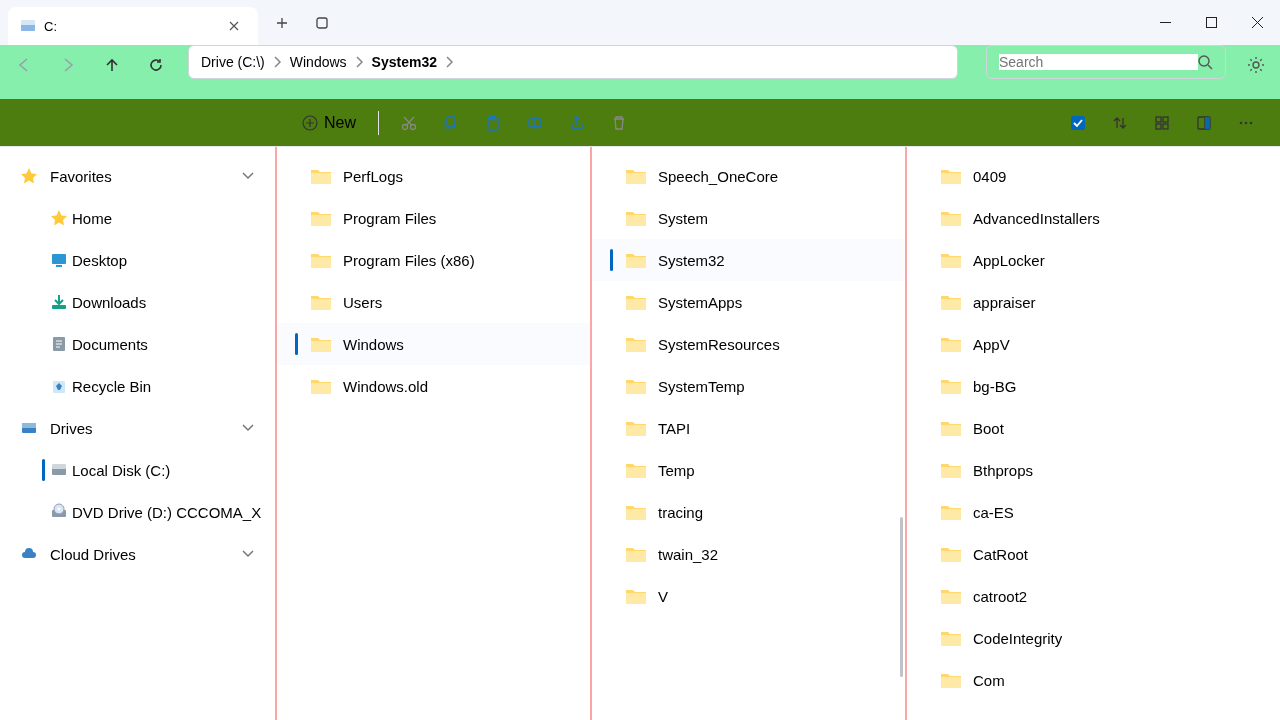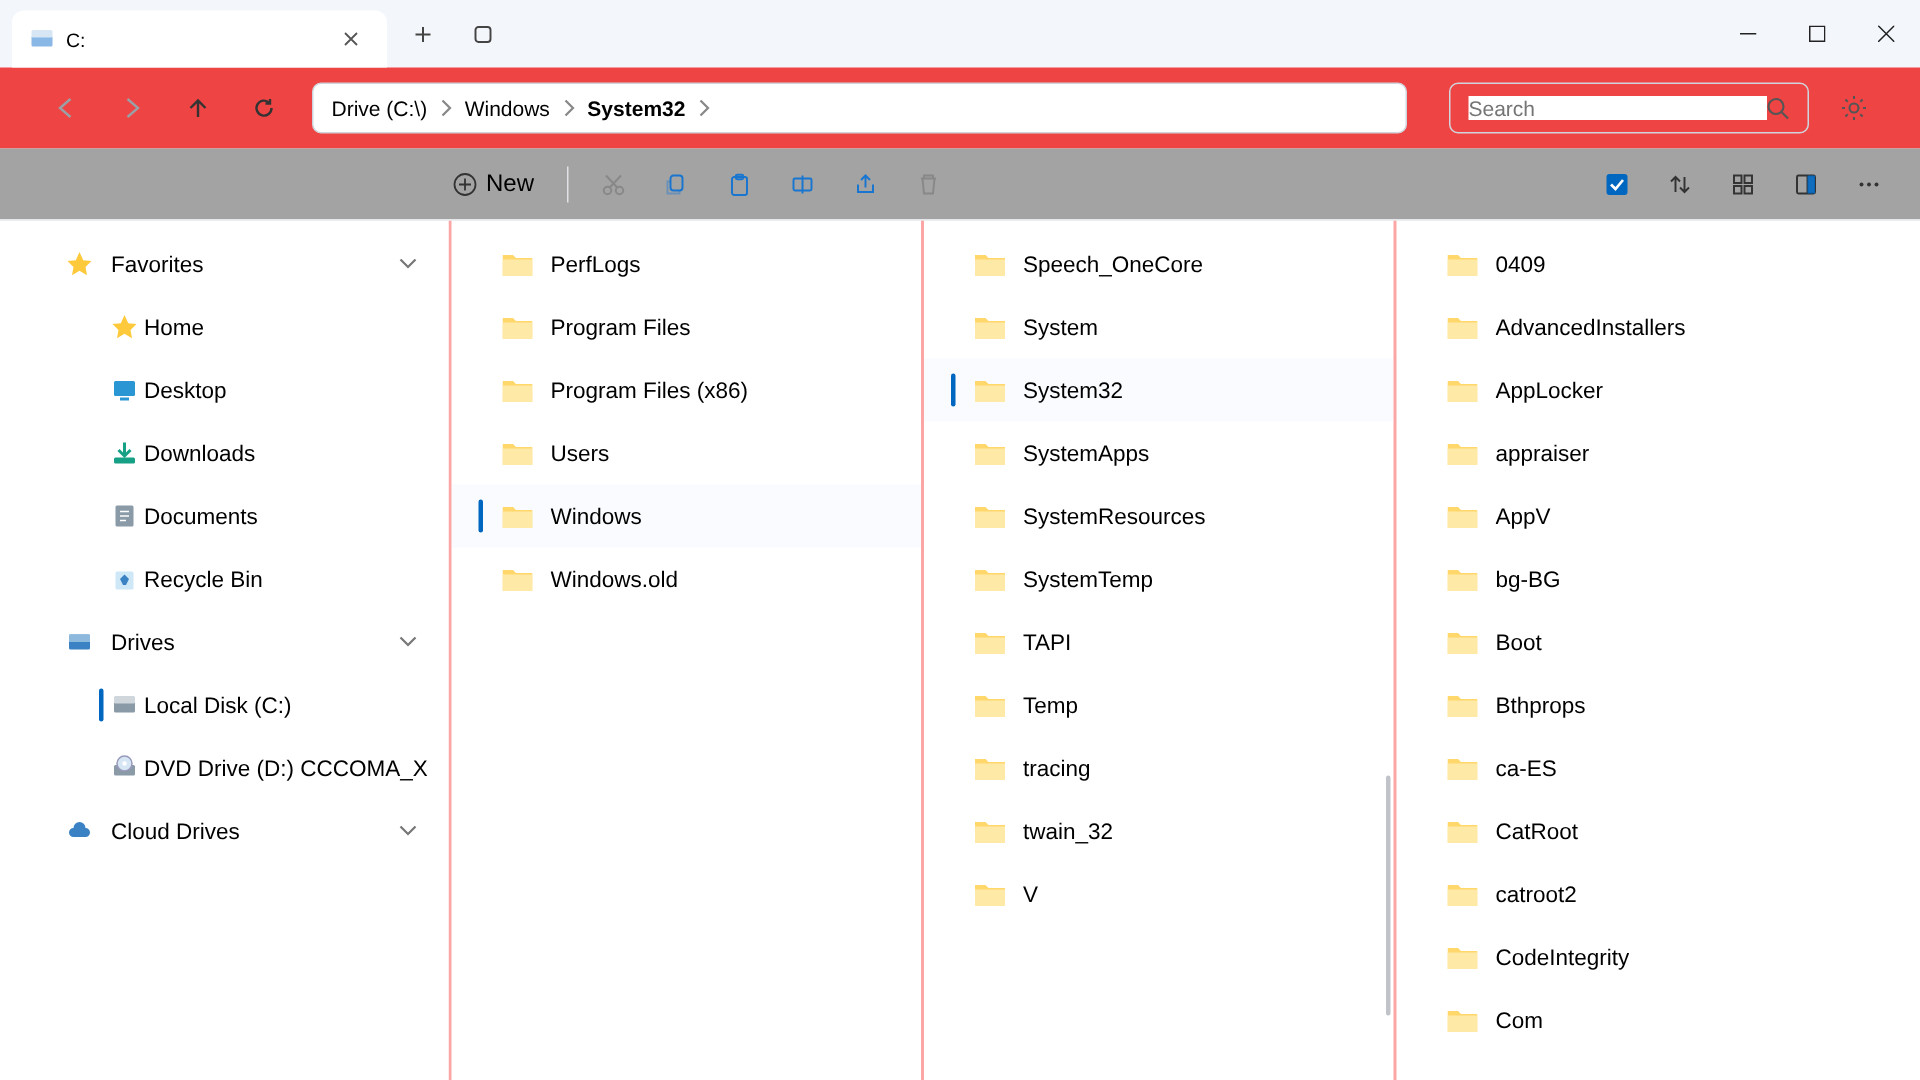--- a/index.html
+++ b/index.html
@@ -6,37 +6,37 @@
 body { width: 1280px; height: 720px; background: #f7f9fc; overflow: hidden; }
 .titlebar { height: 45px; display: flex; align-items: center; background: #f3f6fb; }
 .tab { display: flex; align-items: center; height: 38px; background: #fff; border-radius: 8px 8px 0 0; padding: 0 12px; margin-left: 8px; margin-top: 7px; width: 250px; justify-content: space-between; }
 .tab-left { display: flex; align-items: center; gap: 8px; }
 .tab-icon { width: 16px; height: 16px; }
 .tab-title { font-size: 13px; }
 .tab-close { width: 24px; height: 24px; display: flex; align-items: center; justify-content: center; border-radius: 4px; }
 .titlebar-btn { width: 32px; height: 32px; display: flex; align-items: center; justify-content: center; margin-left: 8px; }
 .window-controls { margin-left: auto; display: flex; }
 .window-btn { width: 46px; height: 45px; display: flex; align-items: center; justify-content: center; }
-.navbar { height: 54px; display: flex; align-items: center; padding: 0 24px; gap: 4px; background: #ef4444; }
+.navbar { height: 54px; display: flex; align-items: flex-start; padding: 0 4px; gap: 4px; background: #86efac; }
 .nav-btn { width: 40px; height: 40px; display: flex; align-items: center; justify-content: center; border-radius: 4px; }
 .breadcrumb { flex: 1; height: 34px; border: 1px solid #d0d5dd; border-radius: 6px; display: flex; align-items: center; padding: 0 12px; margin-left: 8px; background: #fff; }
 .crumb { font-size: 14px; }
 .crumb.last { font-weight: 600; }
 .crumb-sep { margin: 0 6px; color: #888; }
 .searchbox { width: 240px; height: 34px; border: 1px solid #d0d5dd; border-radius: 6px; display: flex; align-items: center; padding: 0 12px; margin-left: 24px; justify-content: space-between; }
 .searchbox input { border: none; outline: none; font-size: 14px; flex: 1; }
 .gear-btn { width: 40px; height: 40px; display: flex; align-items: center; justify-content: center; margin-left: 6px; }
-.toolbar { height: 48px; display: flex; align-items: center; padding: 0 16px 0 292px; background: #a3a3a3; border-bottom: 1px solid #e5e7eb; gap: 6px; }
+.toolbar { height: 48px; display: flex; align-items: center; padding: 0 16px 0 292px; background: #4d7c0f; border-bottom: 1px solid #e5e7eb; gap: 6px; }
 .toolbar-new { display: flex; align-items: center; gap: 6px; padding: 6px 10px; border-radius: 4px; }
 .toolbar-sep { width: 1px; height: 24px; background: #e0e2e5; margin: 0 6px; }
 .toolbar-btn { width: 36px; height: 36px; display: flex; align-items: center; justify-content: center; border-radius: 4px; color: #1876d1; }
 .toolbar-btn.muted { color: #888; }
 .toolbar-right { margin-left: auto; display: flex; gap: 6px; align-items: center; }
 .workspace { display: flex; height: calc(720px - 45px - 54px - 48px); background: #fff; }
-.sidebar { width: 275px; padding: 8px 6px; overflow: visible; margin-left: 24px; }
+.sidebar { width: 275px; padding: 8px 6px; overflow: visible; }
 .side-group { padding: 6px 14px; display: flex; align-items: center; gap: 12px; height: 42px; border-radius: 4px; }
 .side-label { font-size: 15px; flex: 1; }
 .side-item { padding: 6px 14px 6px 44px; display: flex; align-items: center; gap: 4px; height: 42px; border-radius: 4px; position: relative; white-space: nowrap; overflow: hidden; text-overflow: ellipsis;}
 .side-item.selected::before { content: ""; position: absolute; left: 36px; top: 10px; bottom: 10px; width: 3px; background: #0067c0; border-radius: 2px; }
 .chev { color: #777; }
 .columns { flex: 1; display: flex; overflow: hidden; }
 .column { width: 315px; border-left: 2px solid #fca5a5; overflow-y: hidden; padding-top: 8px; position: relative; }
 .file-item { display: flex; align-items: center; gap: 12px; padding: 8px 18px 8px 34px; height: 42px; position: relative; }
 .file-item.selected { background: #eef4fb55; }
 .file-item.selected::before { content: ""; position: absolute; left: 18px; top: 10px; bottom: 10px; width: 3px; background: #0067c0; border-radius: 2px; }

